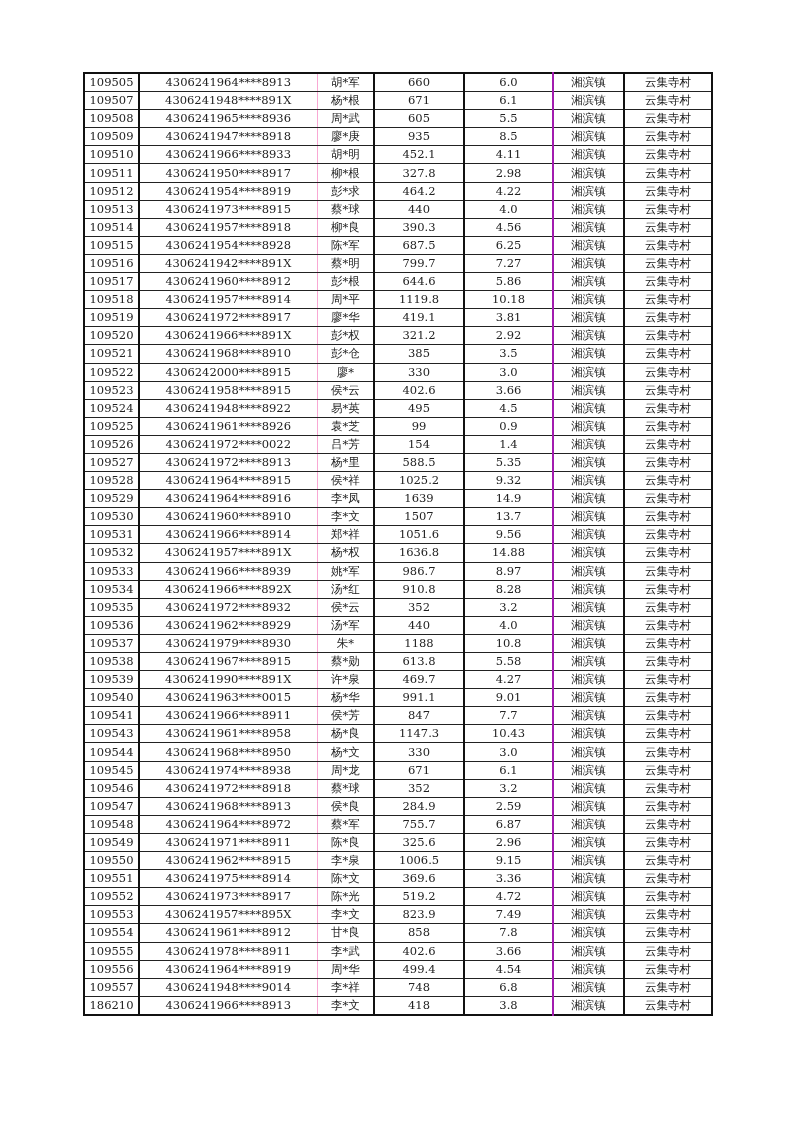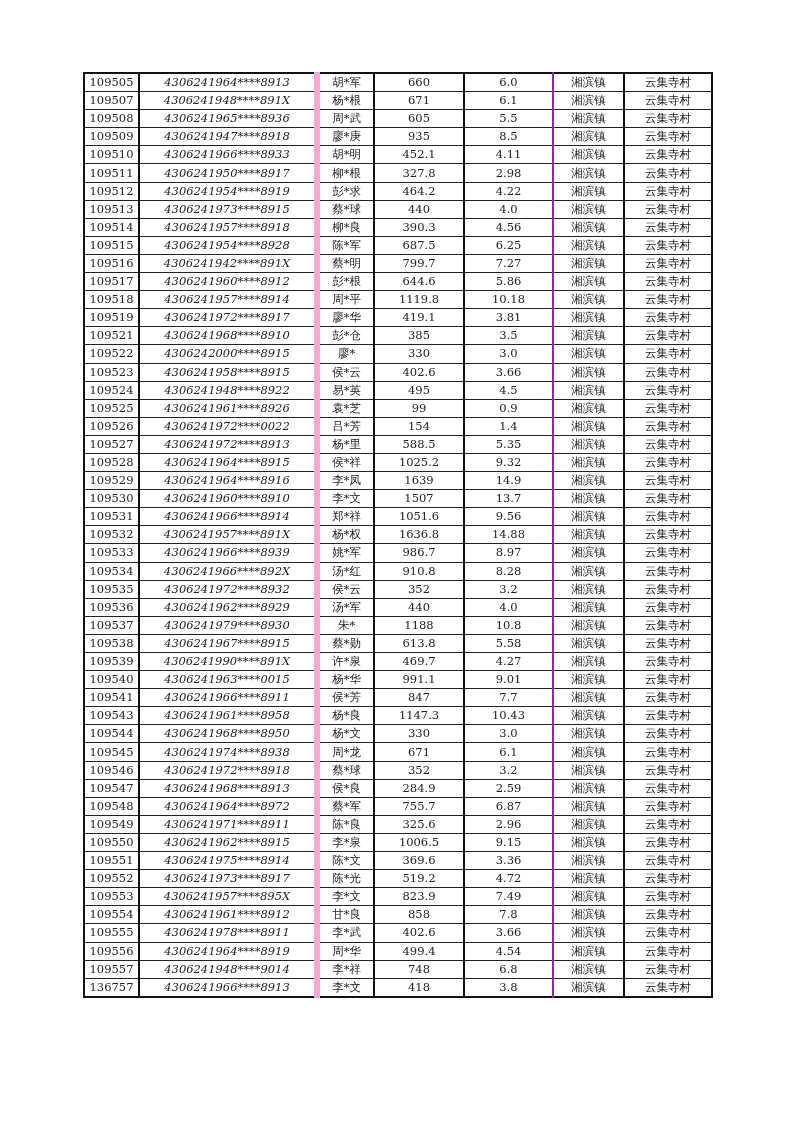--- a/index.html
+++ b/index.html
@@ -3,21 +3,21 @@
 <meta charset="utf-8">
 <style>
   html, body { margin: 0; padding: 0; background: #ffffff; }
   body { width: 794px; height: 1122px; position: relative; overflow: hidden;
          font-family: "DejaVu Serif", "Liberation Serif", serif; color: #222; }
   #doc-table { position: absolute; left: 83px; top: 72px; border-collapse: collapse;
                table-layout: fixed; width: 628px; border: 2px solid #111; }
   #doc-table td { border: 1px solid #222; height: 17.1px; padding: 0; font-size: 11.5px;
                   line-height: 17px; text-align: center; white-space: nowrap; overflow: hidden; }
   #doc-table td.c-id { border-right: 2px solid #111; }
-  #doc-table td.c-idcard { border-right: 6px solid #f9a8d4; font-style: italic; }
+  #doc-table td.c-idcard { border-right: 1px solid #f9a8d4; }
   #doc-table td.c-name { border-right: 2px solid #111; }
   #doc-table td.c-area { border-right: 2px solid #111; }
   #doc-table td.c-amount { border-right: 2px solid #a21caf; }
   #doc-table td.c-town { border-right: 2px solid #111; }
   #doc-table tr { border-bottom: 1.5px solid #222; margin-left: 26px; }
 </style>
 </head>
 <body>
 
 <table id="doc-table">
@@ -151,20 +151,29 @@
       <tr>
         <td class="c-id">109519</td>
         <td class="c-idcard">4306241972****8917</td>
         <td class="c-name">廖*华</td>
         <td class="c-area">419.1</td>
         <td class="c-amount">3.81</td>
         <td class="c-town">湘滨镇</td>
         <td class="c-village">云集寺村</td>
       </tr>
       <tr>
+        <td class="c-id">109520</td>
+        <td class="c-idcard">4306241966****891X</td>
+        <td class="c-name">彭*权</td>
+        <td class="c-area">321.2</td>
+        <td class="c-amount">2.92</td>
+        <td class="c-town">湘滨镇</td>
+        <td class="c-village">云集寺村</td>
+      </tr>
+      <tr>
         <td class="c-id">109521</td>
         <td class="c-idcard">4306241968****8910</td>
         <td class="c-name">彭*仓</td>
         <td class="c-area">385</td>
         <td class="c-amount">3.5</td>
         <td class="c-town">湘滨镇</td>
         <td class="c-village">云集寺村</td>
       </tr>
       <tr>
         <td class="c-id">109522</td>
@@ -475,21 +484,21 @@
       <tr>
         <td class="c-id">109557</td>
         <td class="c-idcard">4306241948****9014</td>
         <td class="c-name">李*祥</td>
         <td class="c-area">748</td>
         <td class="c-amount">6.8</td>
         <td class="c-town">湘滨镇</td>
         <td class="c-village">云集寺村</td>
       </tr>
       <tr>
-        <td class="c-id">136757</td>
+        <td class="c-id">186210</td>
         <td class="c-idcard">4306241966****8913</td>
         <td class="c-name">李*文</td>
         <td class="c-area">418</td>
         <td class="c-amount">3.8</td>
         <td class="c-town">湘滨镇</td>
         <td class="c-village">云集寺村</td>
       </tr>
     </tbody>
 </table>
 

